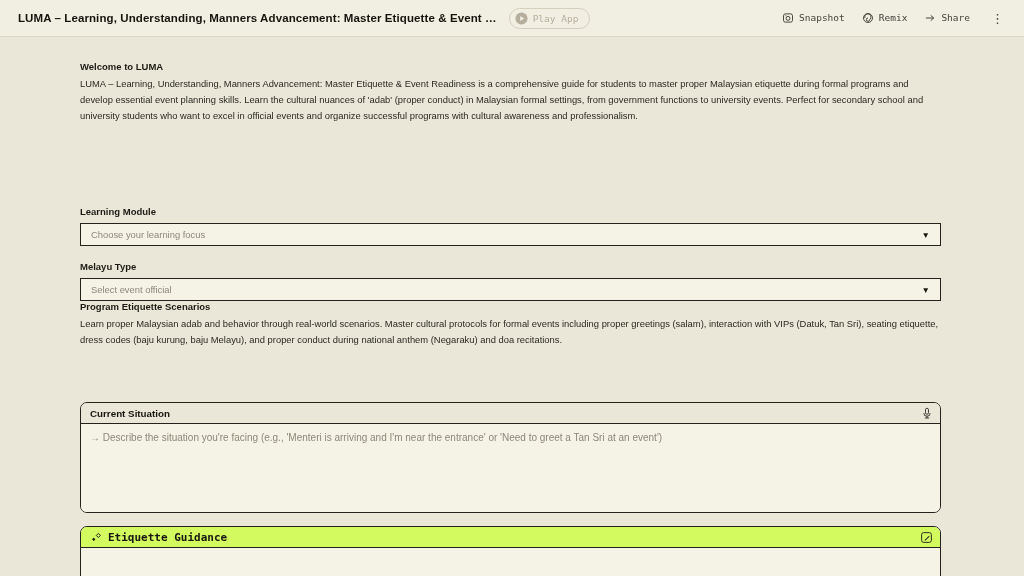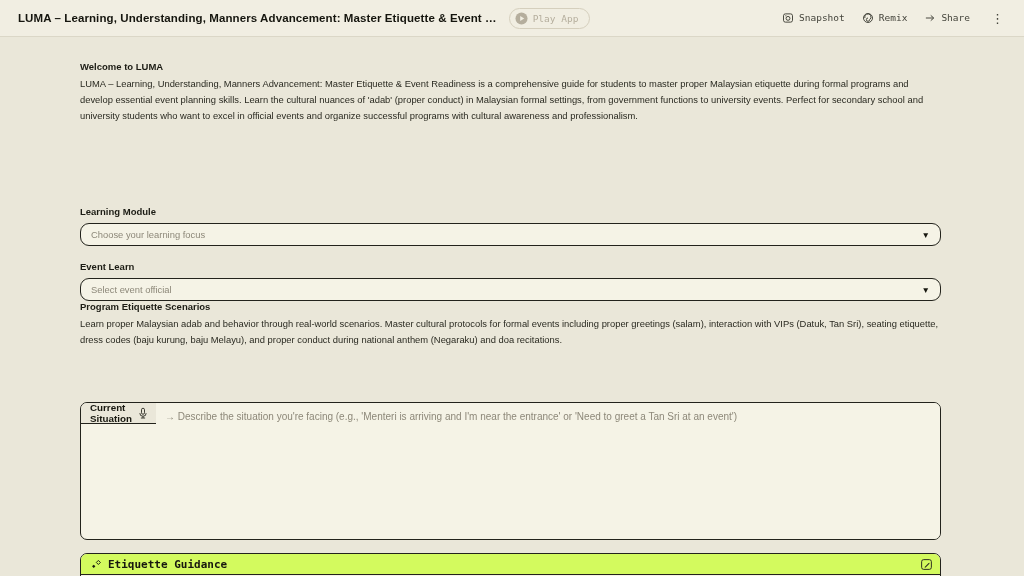--- a/index.html
+++ b/index.html
@@ -96,38 +96,38 @@
     display:block;
     font-size:9.5px;
     font-weight:700;
     color:#1c1c14;
     margin-bottom:6px;
   }
   .select{
     height:23px;
     background:var(--panel-bg);
     border:1px solid var(--border-dark);
-    border-radius:9px;
+    border-radius:0;
     display:flex;
     align-items:center;
     justify-content:space-between;
     padding:0 10px;
     cursor:pointer;
   }
   .select .ph{font-size:9.4px;color:var(--muted);}
   .select .chev{font-size:8.5px;color:#17170f;}
   .scenarios{}
   
   .panel{
     border:1px solid var(--border-dark);
     border-radius:7px;
     overflow:hidden;
     background:var(--panel-bg);
   }
-  .panel-cs{margin-top:54px;height:138px;display:flex;flex-direction:row;}
+  .panel-cs{margin-top:54px;height:111px;display:flex;flex-direction:column;}
   .panel-header{
     height:21px;
     flex:0 0 21px;
     display:flex;
     align-items:center;
     gap:5px;
     padding:0 7px 0 9px;
     background:var(--page-bg);
     border-bottom:1px solid var(--border-dark);
   }
@@ -214,21 +214,21 @@
 
   <div class="form-row">
     <div class="field">
       <label class="field-label">Learning Module</label>
       <div class="select">
         <span class="ph">Choose your learning focus</span>
         <span class="chev">▼</span>
       </div>
     </div>
     <div class="field">
-      <label class="field-label">Event Learn</label>
+      <label class="field-label">Melayu Type</label>
       <div class="select">
         <span class="ph">Select event official</span>
         <span class="chev">▼</span>
       </div>
     </div>
   </div>
 
   <section class="scenarios">
     <h2 class="section-heading">Program Etiquette Scenarios</h2>
     <p class="section-body">Learn proper Malaysian adab and behavior through real-world scenarios. Master cultural protocols for formal events including proper greetings (salam), interaction with VIPs (Datuk, Tan Sri), seating etiquette, dress codes (baju kurung, baju Melayu), and proper conduct during national anthem (Negaraku) and doa recitations.</p>

